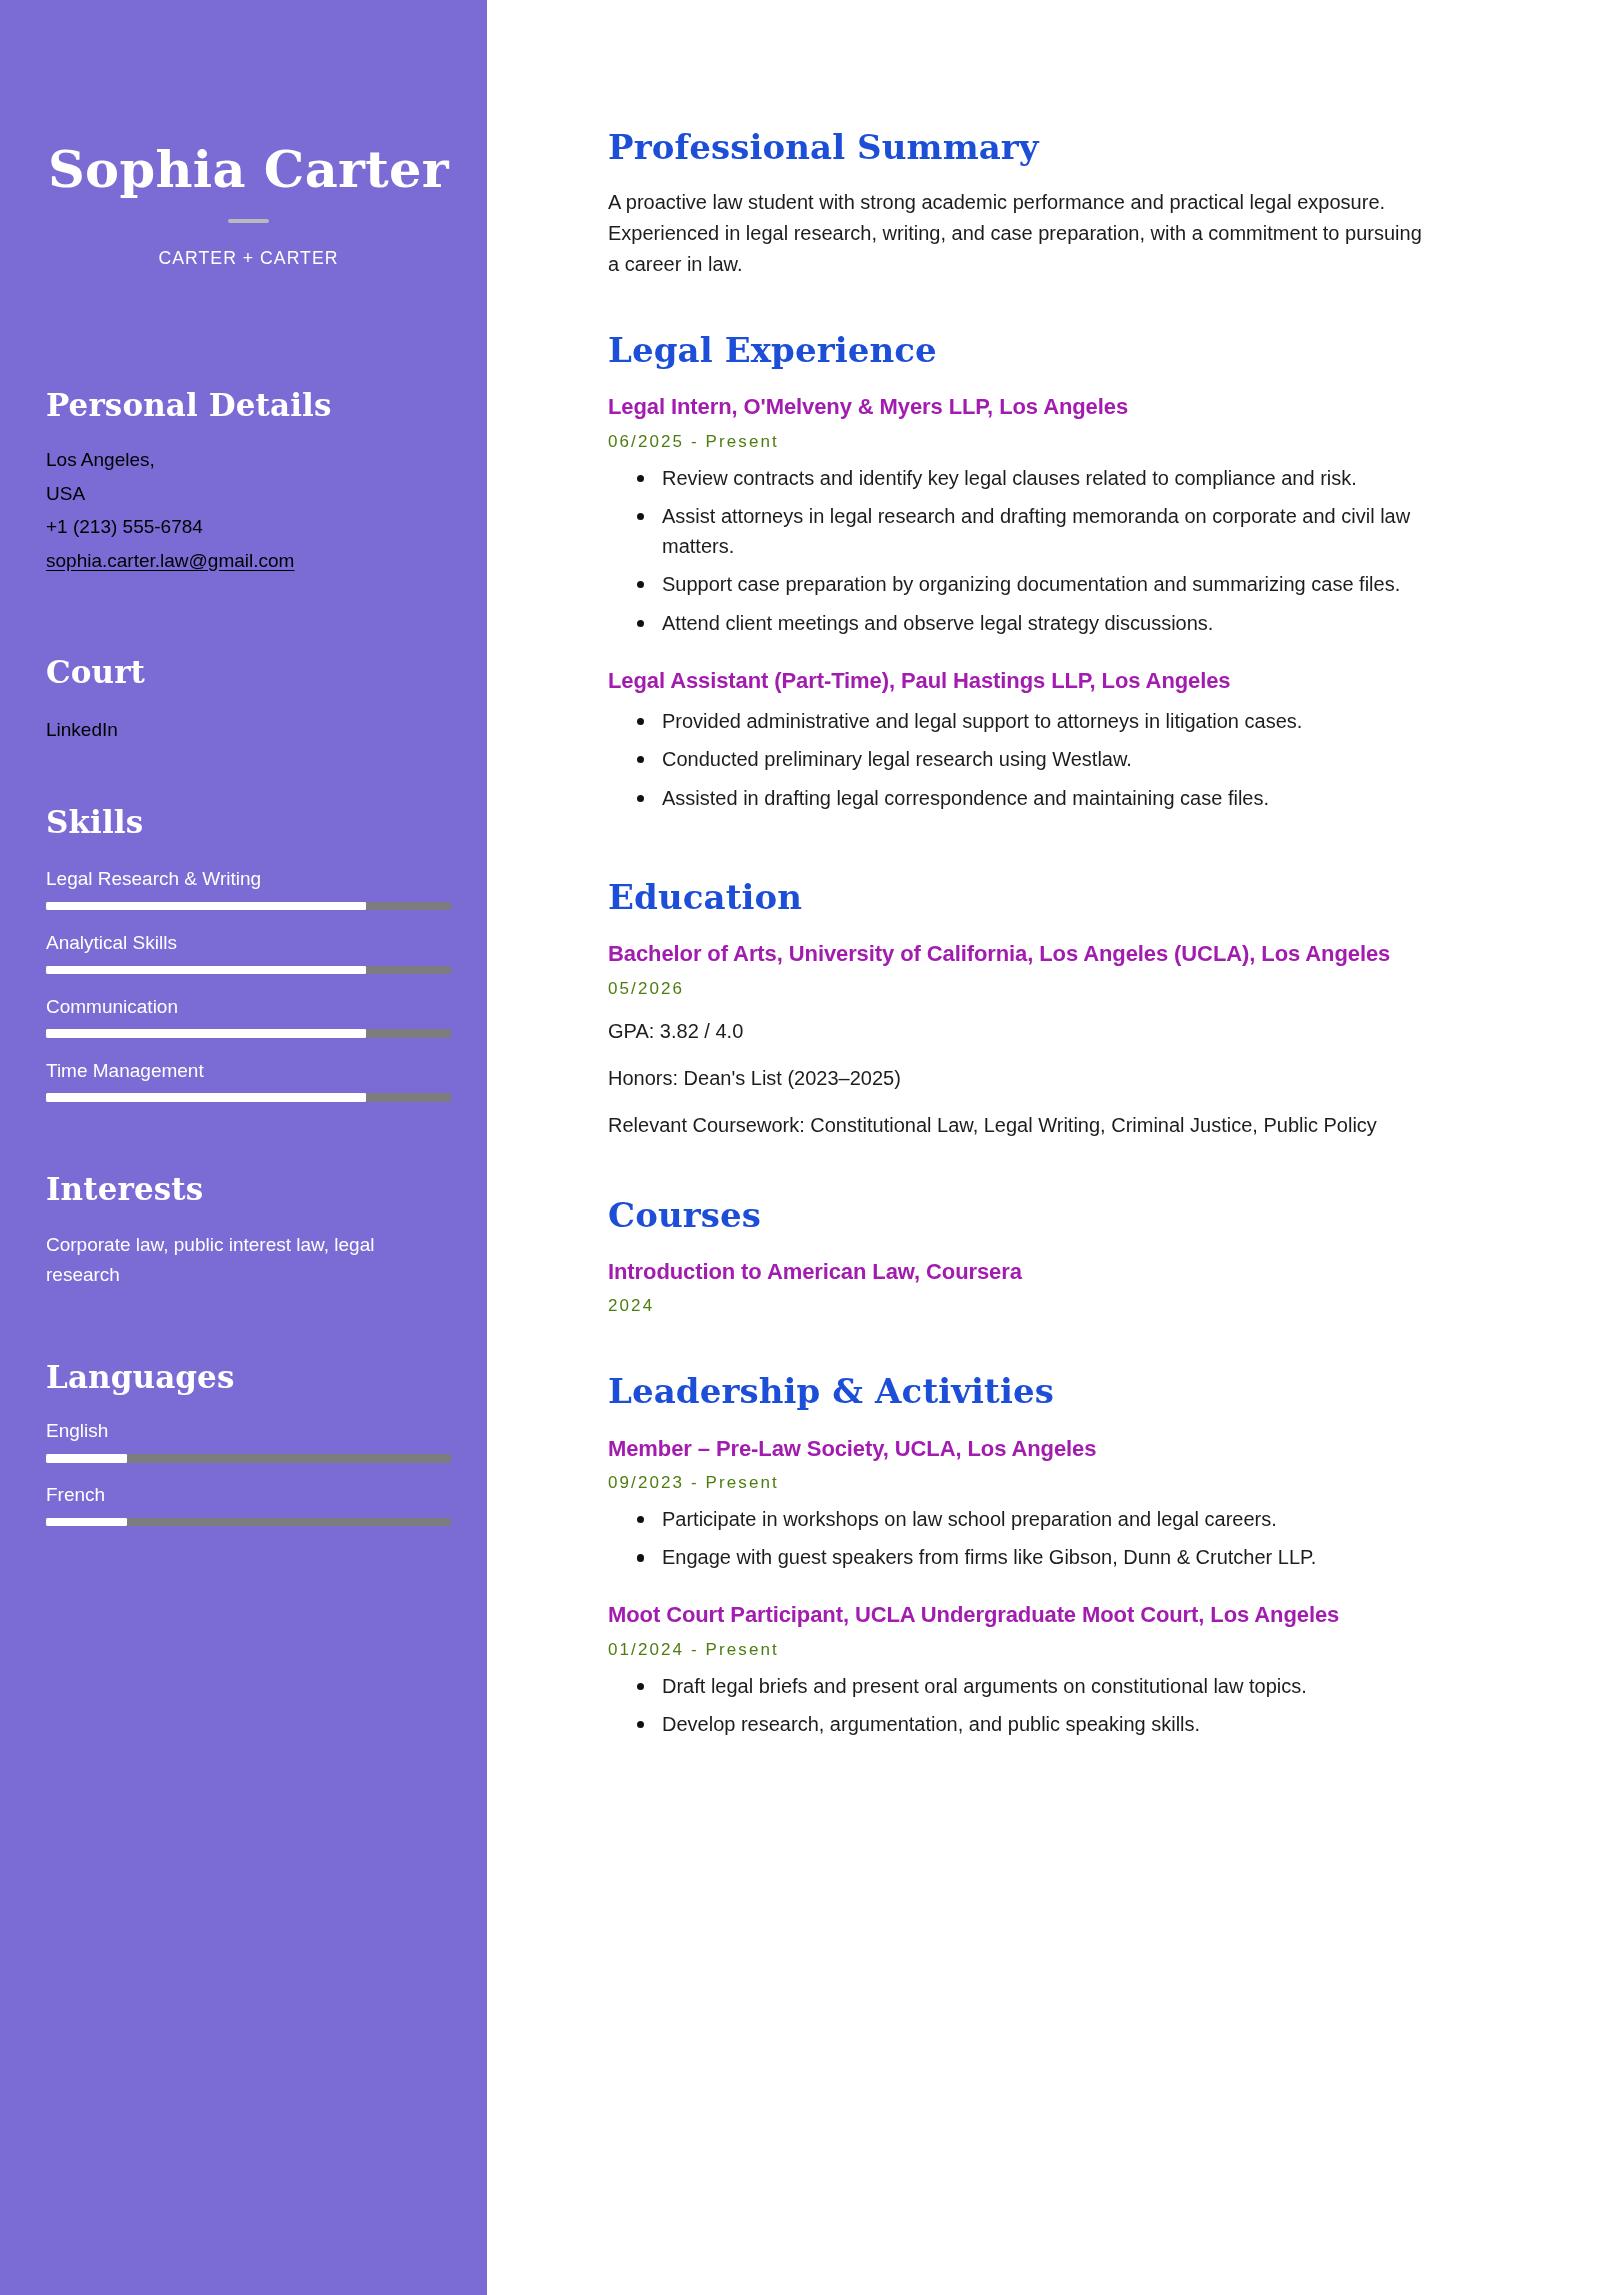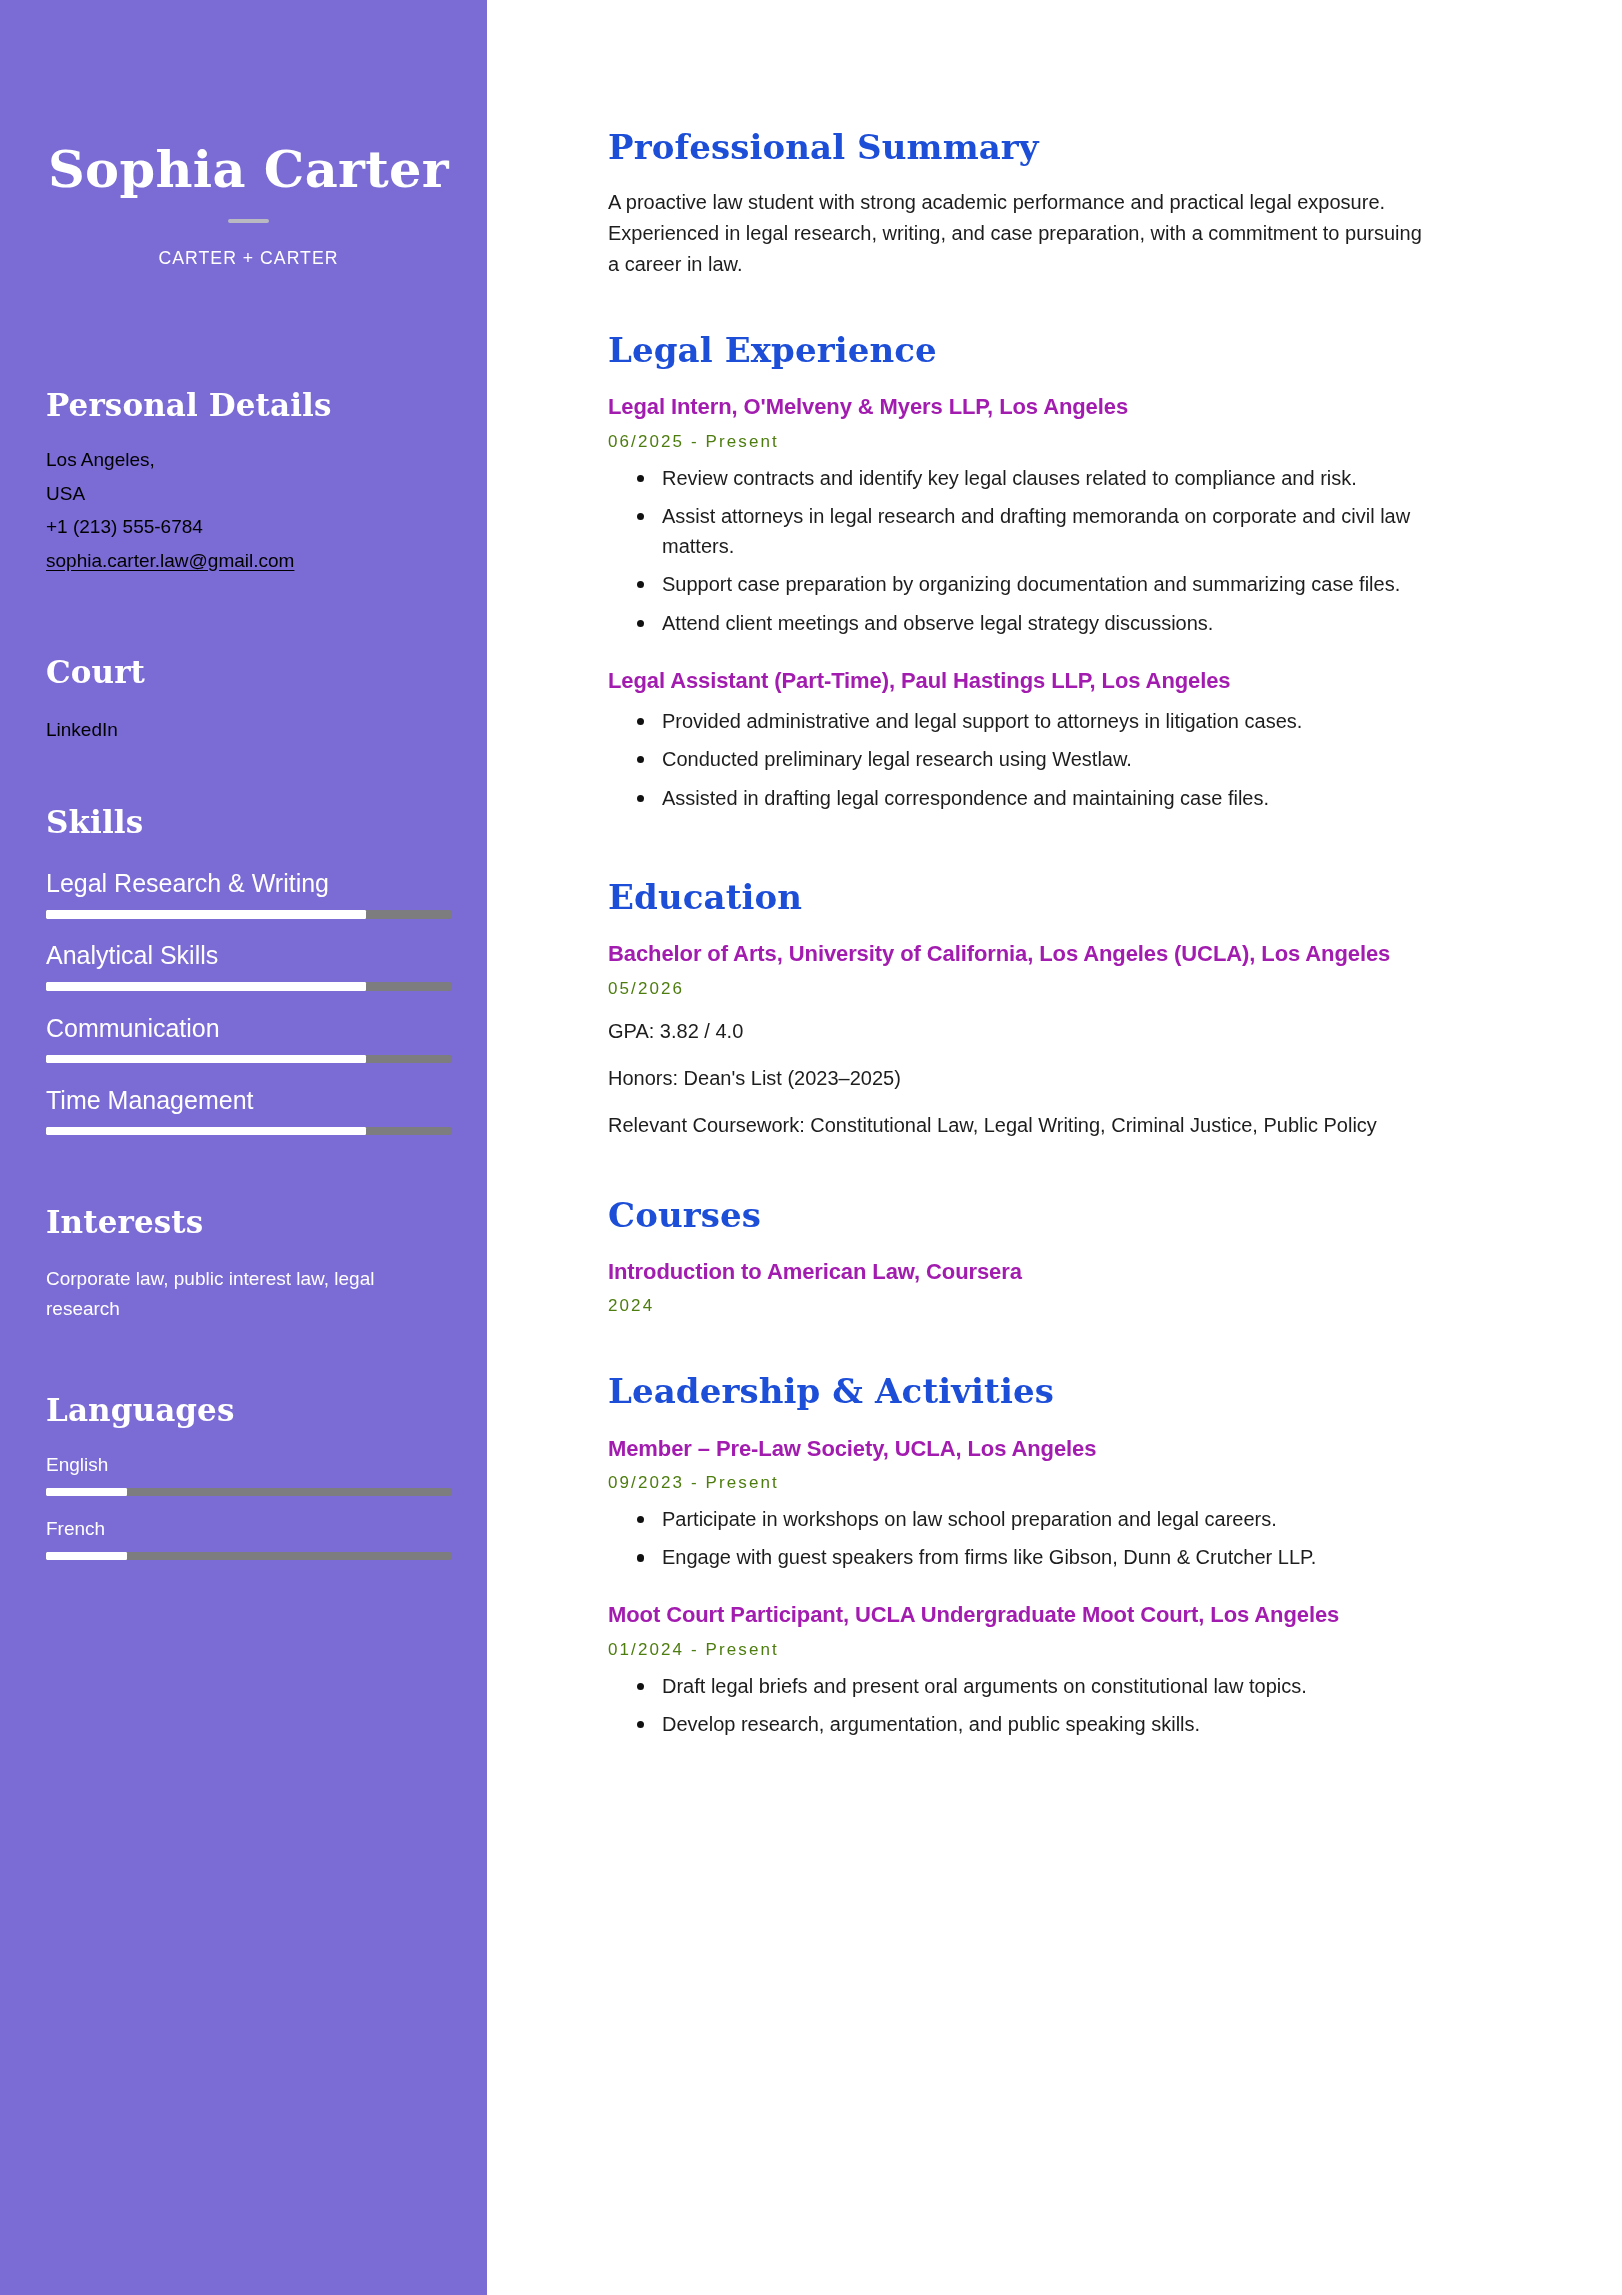--- a/index.html
+++ b/index.html
@@ -65,21 +65,21 @@
   }
   .pd-list { margin-top:22px; }
   .pd-list .sb-line { margin-bottom:3.9px; }
   .email-line { text-decoration:underline; text-underline-offset:2.6px; }
 
   .links-list { margin-top:25px; }
 
   .skills-list { margin-top:26px; }
   .skill-row { margin-bottom:19.6px; }
   .skill-label {
-    font-size:25px; line-height:1.4; color:#ffffff; margin-bottom:9.2px;
+    font-size:19px; line-height:1.4; color:#ffffff; margin-bottom:9.2px;
   }
   .bar-track {
     height:8.5px; width:100%; background:#7d7d80; border-radius:1.3px; position:relative; overflow:hidden;
   }
   .bar-fill { position:absolute; left:0; top:0; bottom:0; background:#ffffff; border-radius:1.3px; }
 
   .interests-text {
     margin-top:23.6px; font-size:19px; line-height:1.56; color:#ffffff;
   }
 

